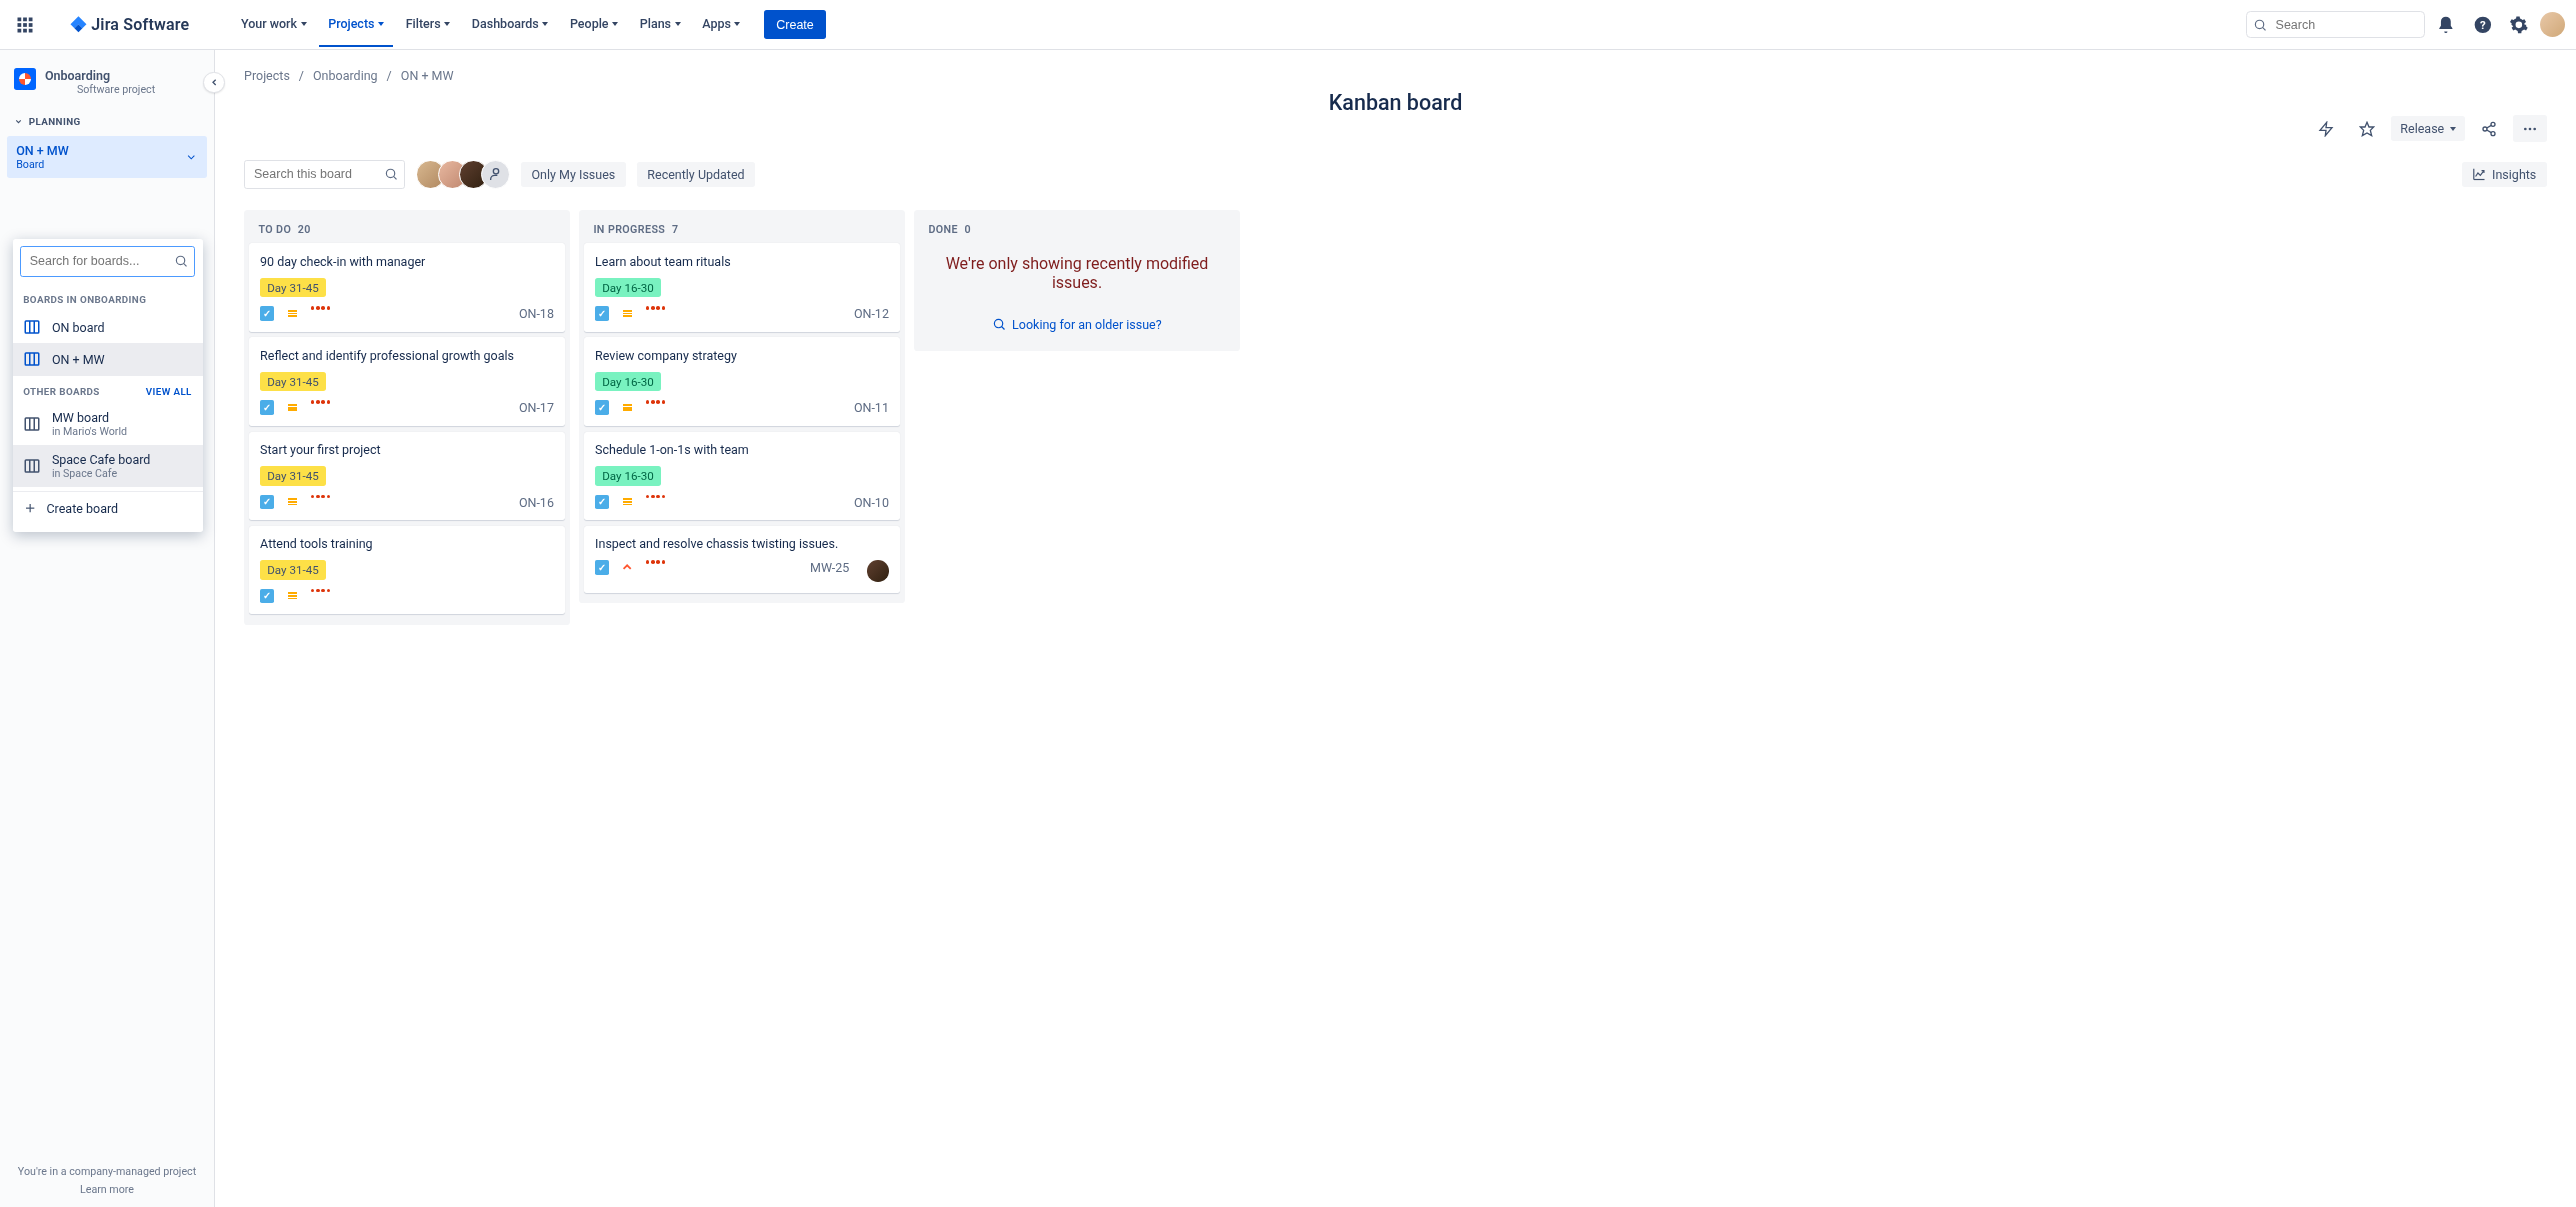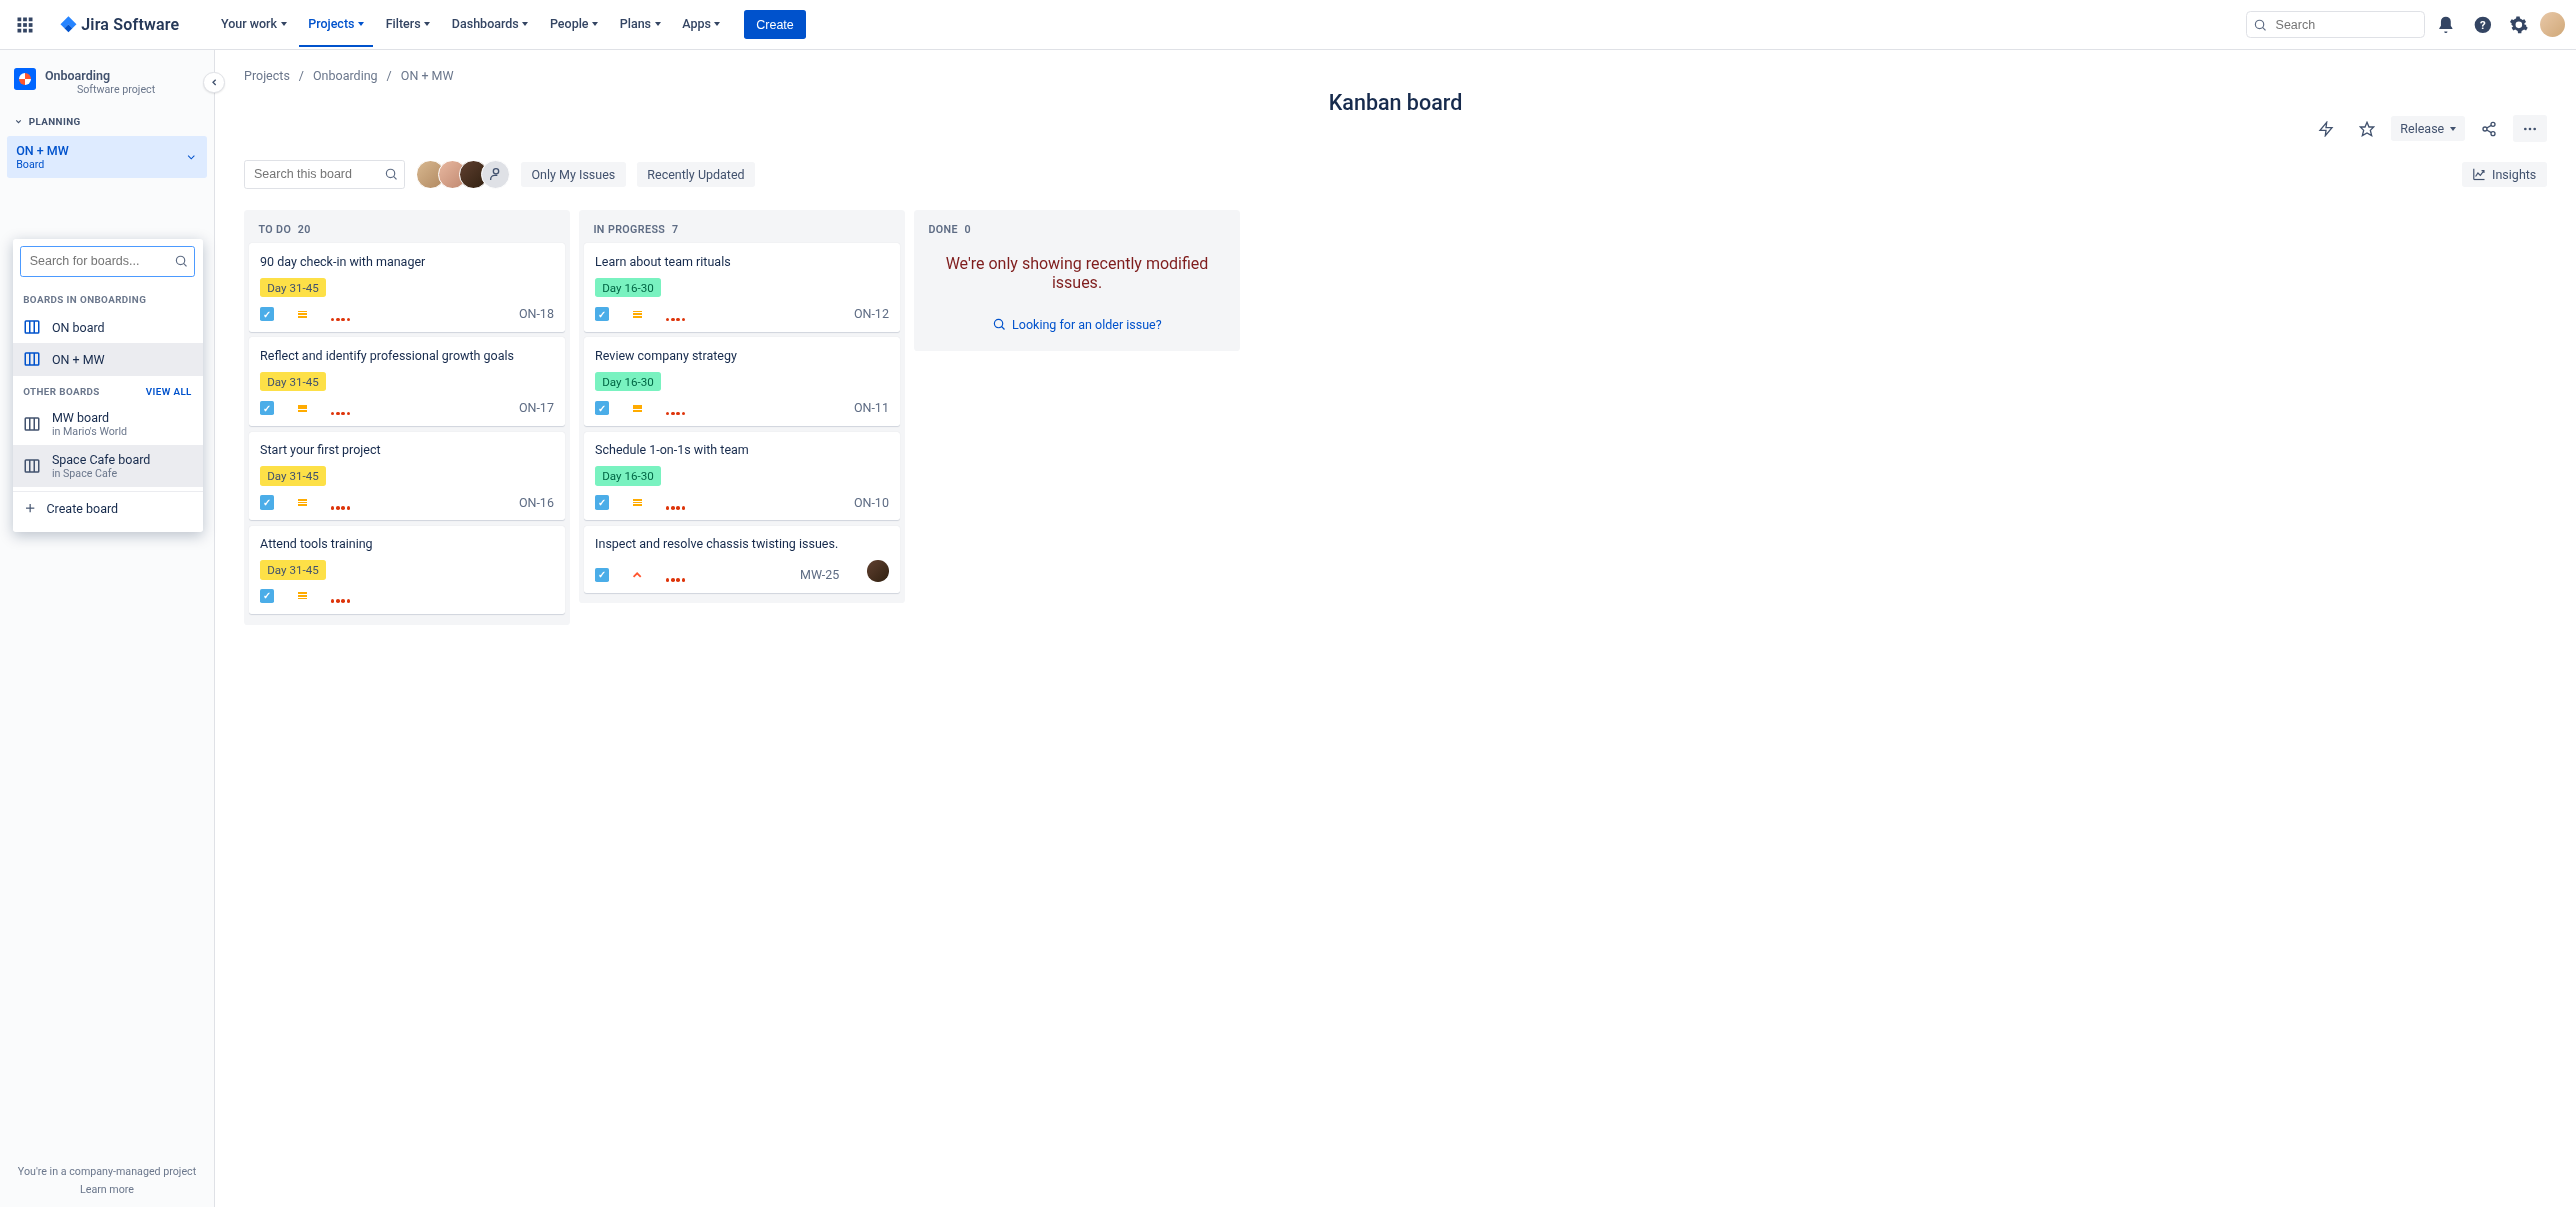--- a/index.html
+++ b/index.html
@@ -1,20 +1,20 @@
 <!DOCTYPE html>
 <html style="font-size:14.3px"><head>
 <meta charset="utf-8">
 <style>
 * { box-sizing: border-box; margin: 0; padding: 0; }
 body { font-family: -apple-system, BlinkMacSystemFont, "Segoe UI", Roboto, sans-serif; font-size: 12.5px; color: #172B4D; background: #fff; }
 
 
 .topnav { display: flex; align-items: center; height: 50px; padding: 0 10.7px; border-bottom: 0.9px solid #DFE1E6; gap: 3.6px; }
-.topnav .left { display: flex; align-items: center; gap: 11px; }
+.topnav .left { display: flex; align-items: center; gap: 21px; }
 .app-switcher { width: 29px; height: 29px; display: flex; align-items: center; justify-content: center; cursor: pointer; border-radius: 2.7px; }
 .logo { display: flex; align-items: center; gap: 3.6px; padding: 0 7.2px; cursor: pointer; }
 .logo-text { font-size: 16px; font-weight: 600; color: #253858; letter-spacing: 0.2px; }
 .nav-items { display: flex; align-items: center; margin-left: 14.3px; gap: 3.6px; }
 .nav-item { padding: 14.3px 9px; cursor: pointer; color: #344563; font-weight: 500; display: flex; align-items: center; gap: 3.6px; border-bottom: 2.7px solid transparent; }
 .nav-item.active { color: #0052CC; border-bottom-color: #0052CC; }
 .chevron-down { width: 0; height: 0; border-left: 3.6px solid transparent; border-right: 3.6px solid transparent; border-top: 4.5px solid currentColor; }
 .create-btn { background: #0052CC; color: #fff; border: none; padding: 7.2px 12.5px; border-radius: 2.7px; font-weight: 500; font-size: 12.5px; cursor: pointer; margin-left: 10.7px; }
 .topnav .right { margin-left: auto; display: flex; align-items: center; gap: 7.2px; }
 .search-box { position: relative; }
@@ -87,21 +87,21 @@
 
 .board { display: flex; gap: 9px; margin-top: 21.5px; align-items: flex-start; }
 .column { background: #F4F5F7; border-radius: 3.6px; width: 326px; flex-shrink: 0; padding: 3.6px 5.4px 5.4px 5.4px; }
 .col-header { padding: 9px 9px 7.2px 9px; font-size: 10.7px; font-weight: 600; color: #5E6C84; text-transform: uppercase; letter-spacing: 0.4px; }
 .col-header .count { margin-left: 3.6px; }
 .card { background: #fff; border-radius: 2.7px; box-shadow: 0 0.9px 0.9px rgba(9,30,66,0.15); padding: 10.7px; margin-bottom: 5.4px; cursor: pointer; }
 .card-title { font-size: 12.5px; color: #172B4D; margin-bottom: 9px; }
 .lozenge { display: inline-block; padding: 2.7px 7.2px; border-radius: 2.7px; font-size: 11.6px; font-weight: 400; margin-bottom: 9px; }
 .loz-yellow { background: #fde047; color: #42526E; text-align: center; }
 .loz-green { background: #79F2C0; color: #006644; }
-.card-footer { display: flex; align-items: flex-end; gap: 21px; }
+.card-footer { display: flex; align-items: flex-start; gap: 11px; }
 .issue-type { width: 14.3px; height: 14.3px; background: #4BADE8; border-radius: 1.8px; display: flex; align-items: center; justify-content: center; }
 .issue-type::after { content: "✓"; color: #fff; font-size: 9.8px; font-weight: bold; }
 .priority-icon { width: 14.3px; height: 14.3px; display: flex; flex-direction: column; align-items: center; justify-content: center; gap:0.9px;}
 .priority-icon .bar { width: 9px; height: 1.8px; background: #FFAB00; }
 .dots { display: flex; gap: 1.8px; }
 .dots .d { width: 3.6px; height: 3.6px; border-radius: 50%; background: #DE350B; }
 .card-key { margin-left: auto; font-size: 12.5px; color: #5E6C84; }
 .card-avatar { width: 21.5px; height: 21.5px; border-radius: 50%; background: linear-gradient(135deg, #604030, #302010); margin-left: 7.2px; }
 .done-col-text { padding: 10.7px 14.3px; text-align: center; }
 .done-msg { color: #7f1d1d; font-size: 16px; margin-bottom: 25px; }

